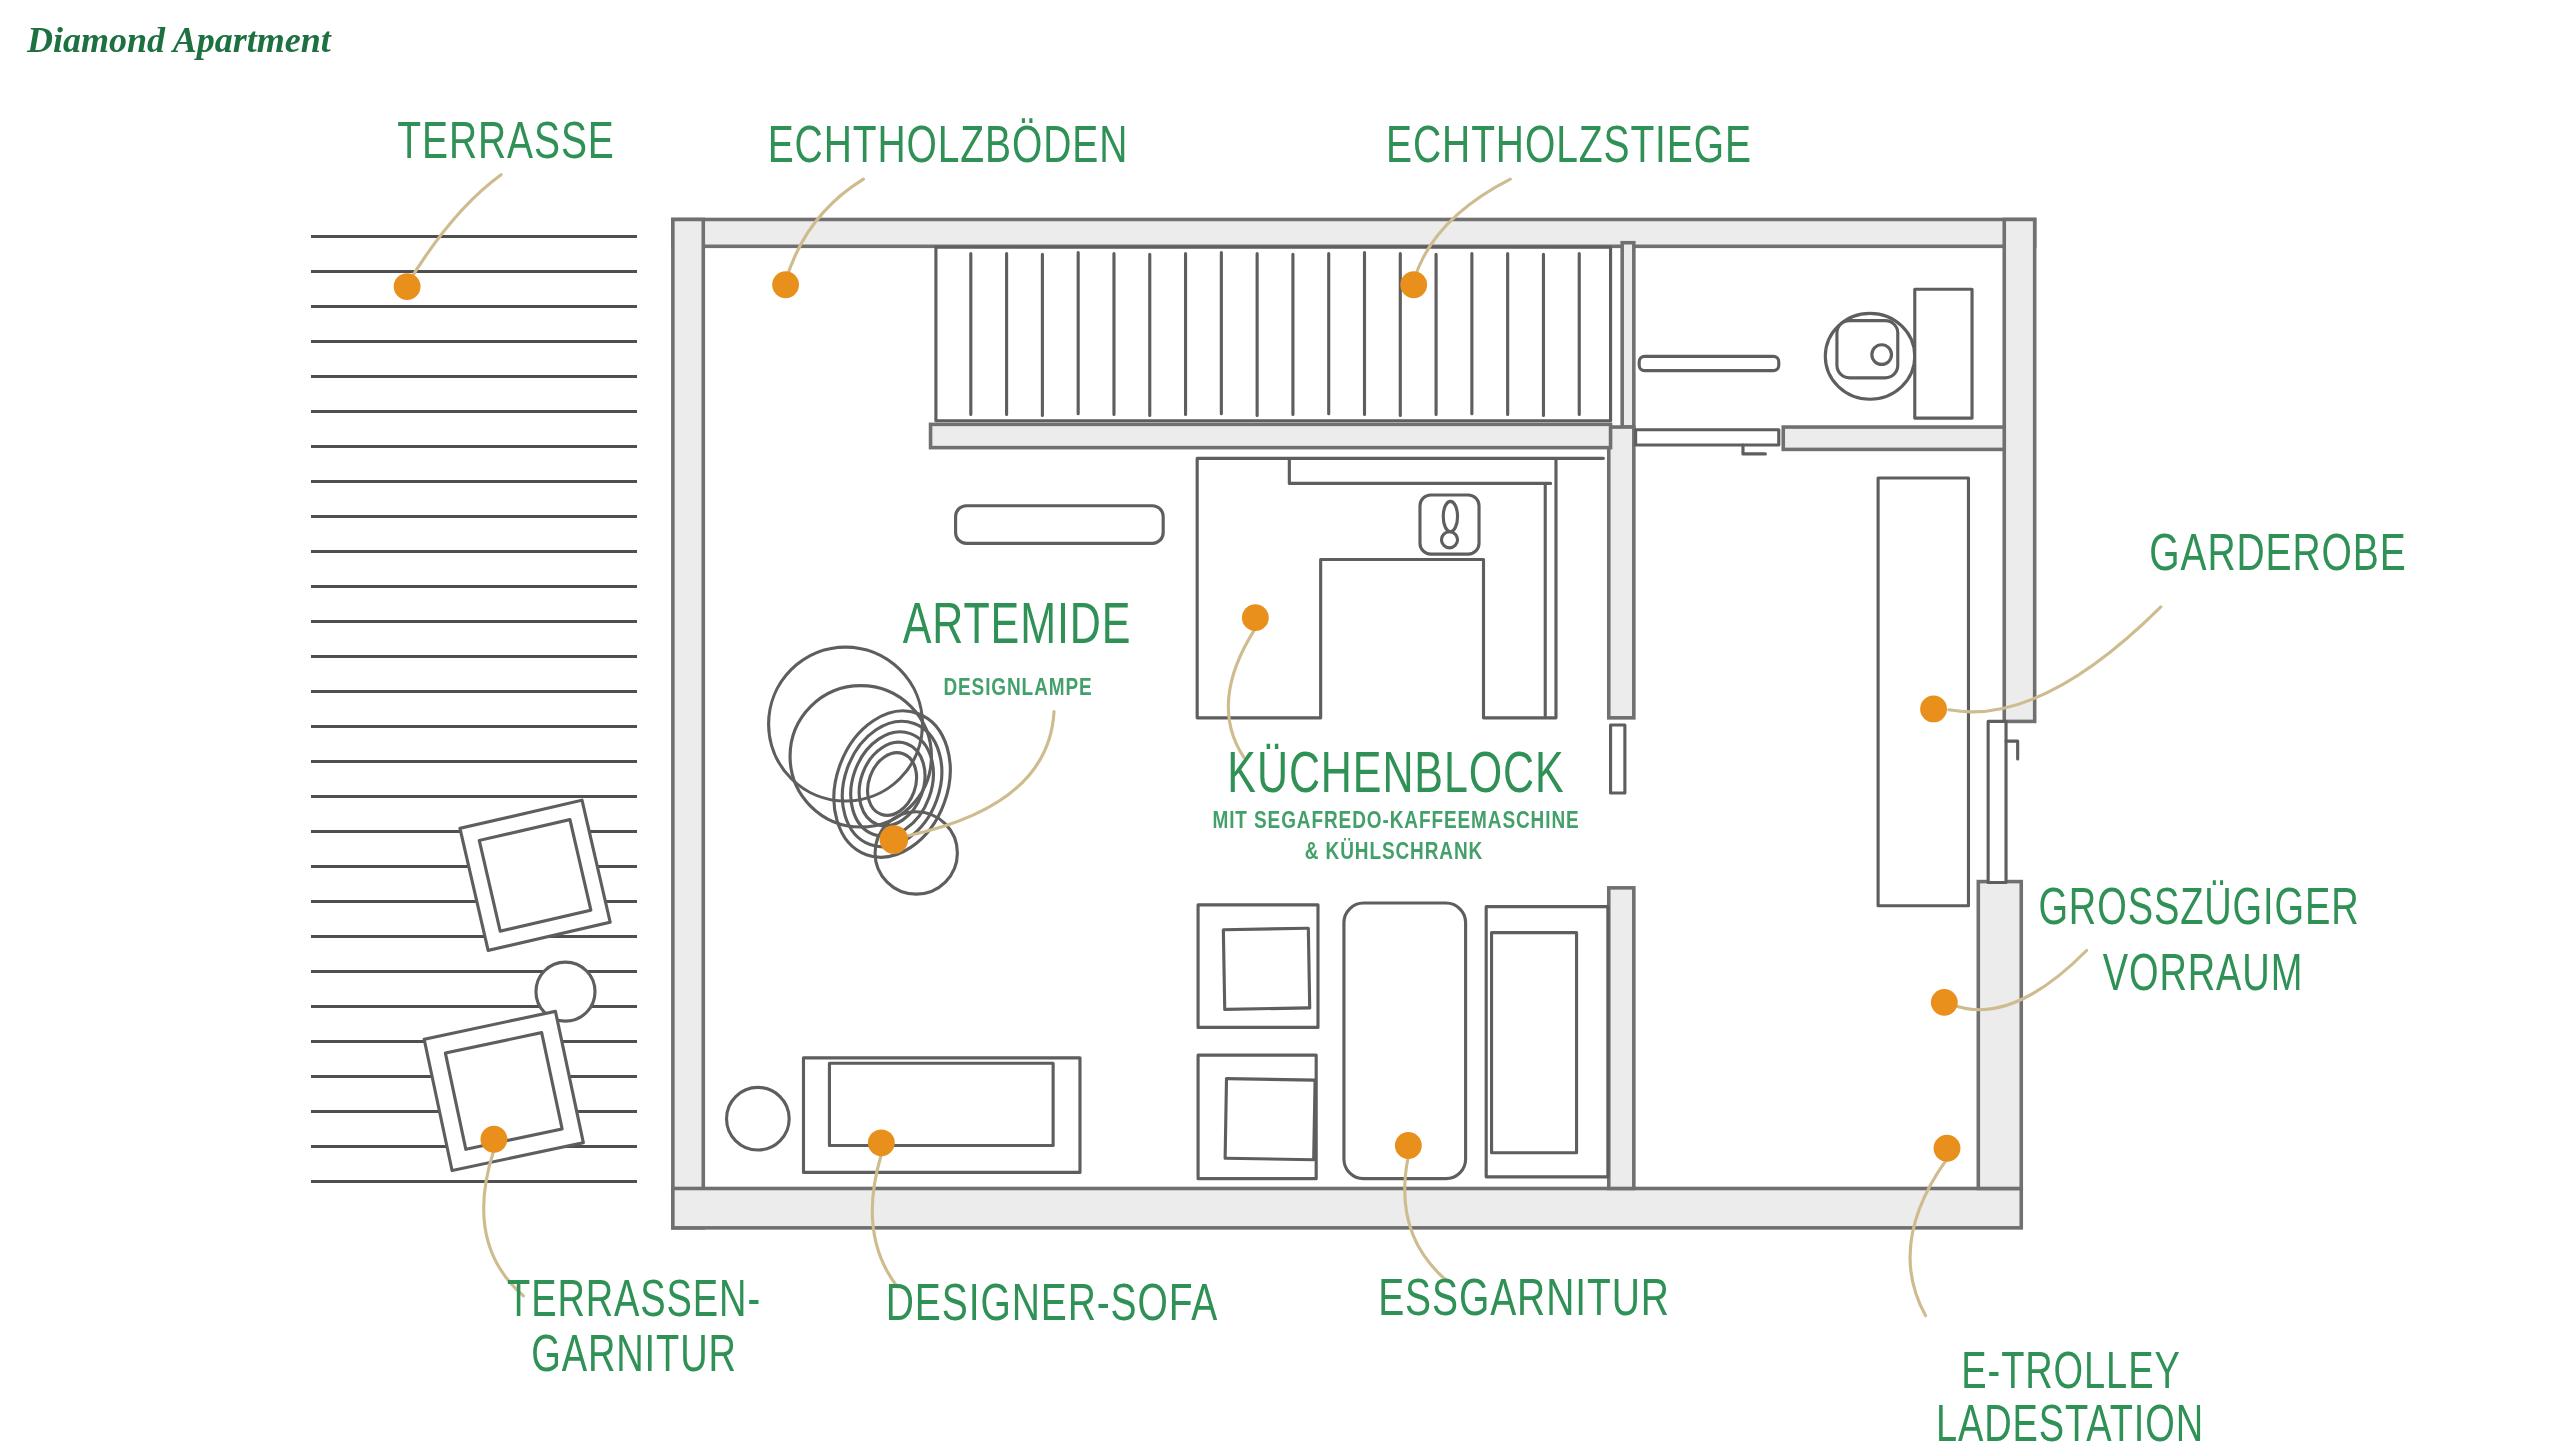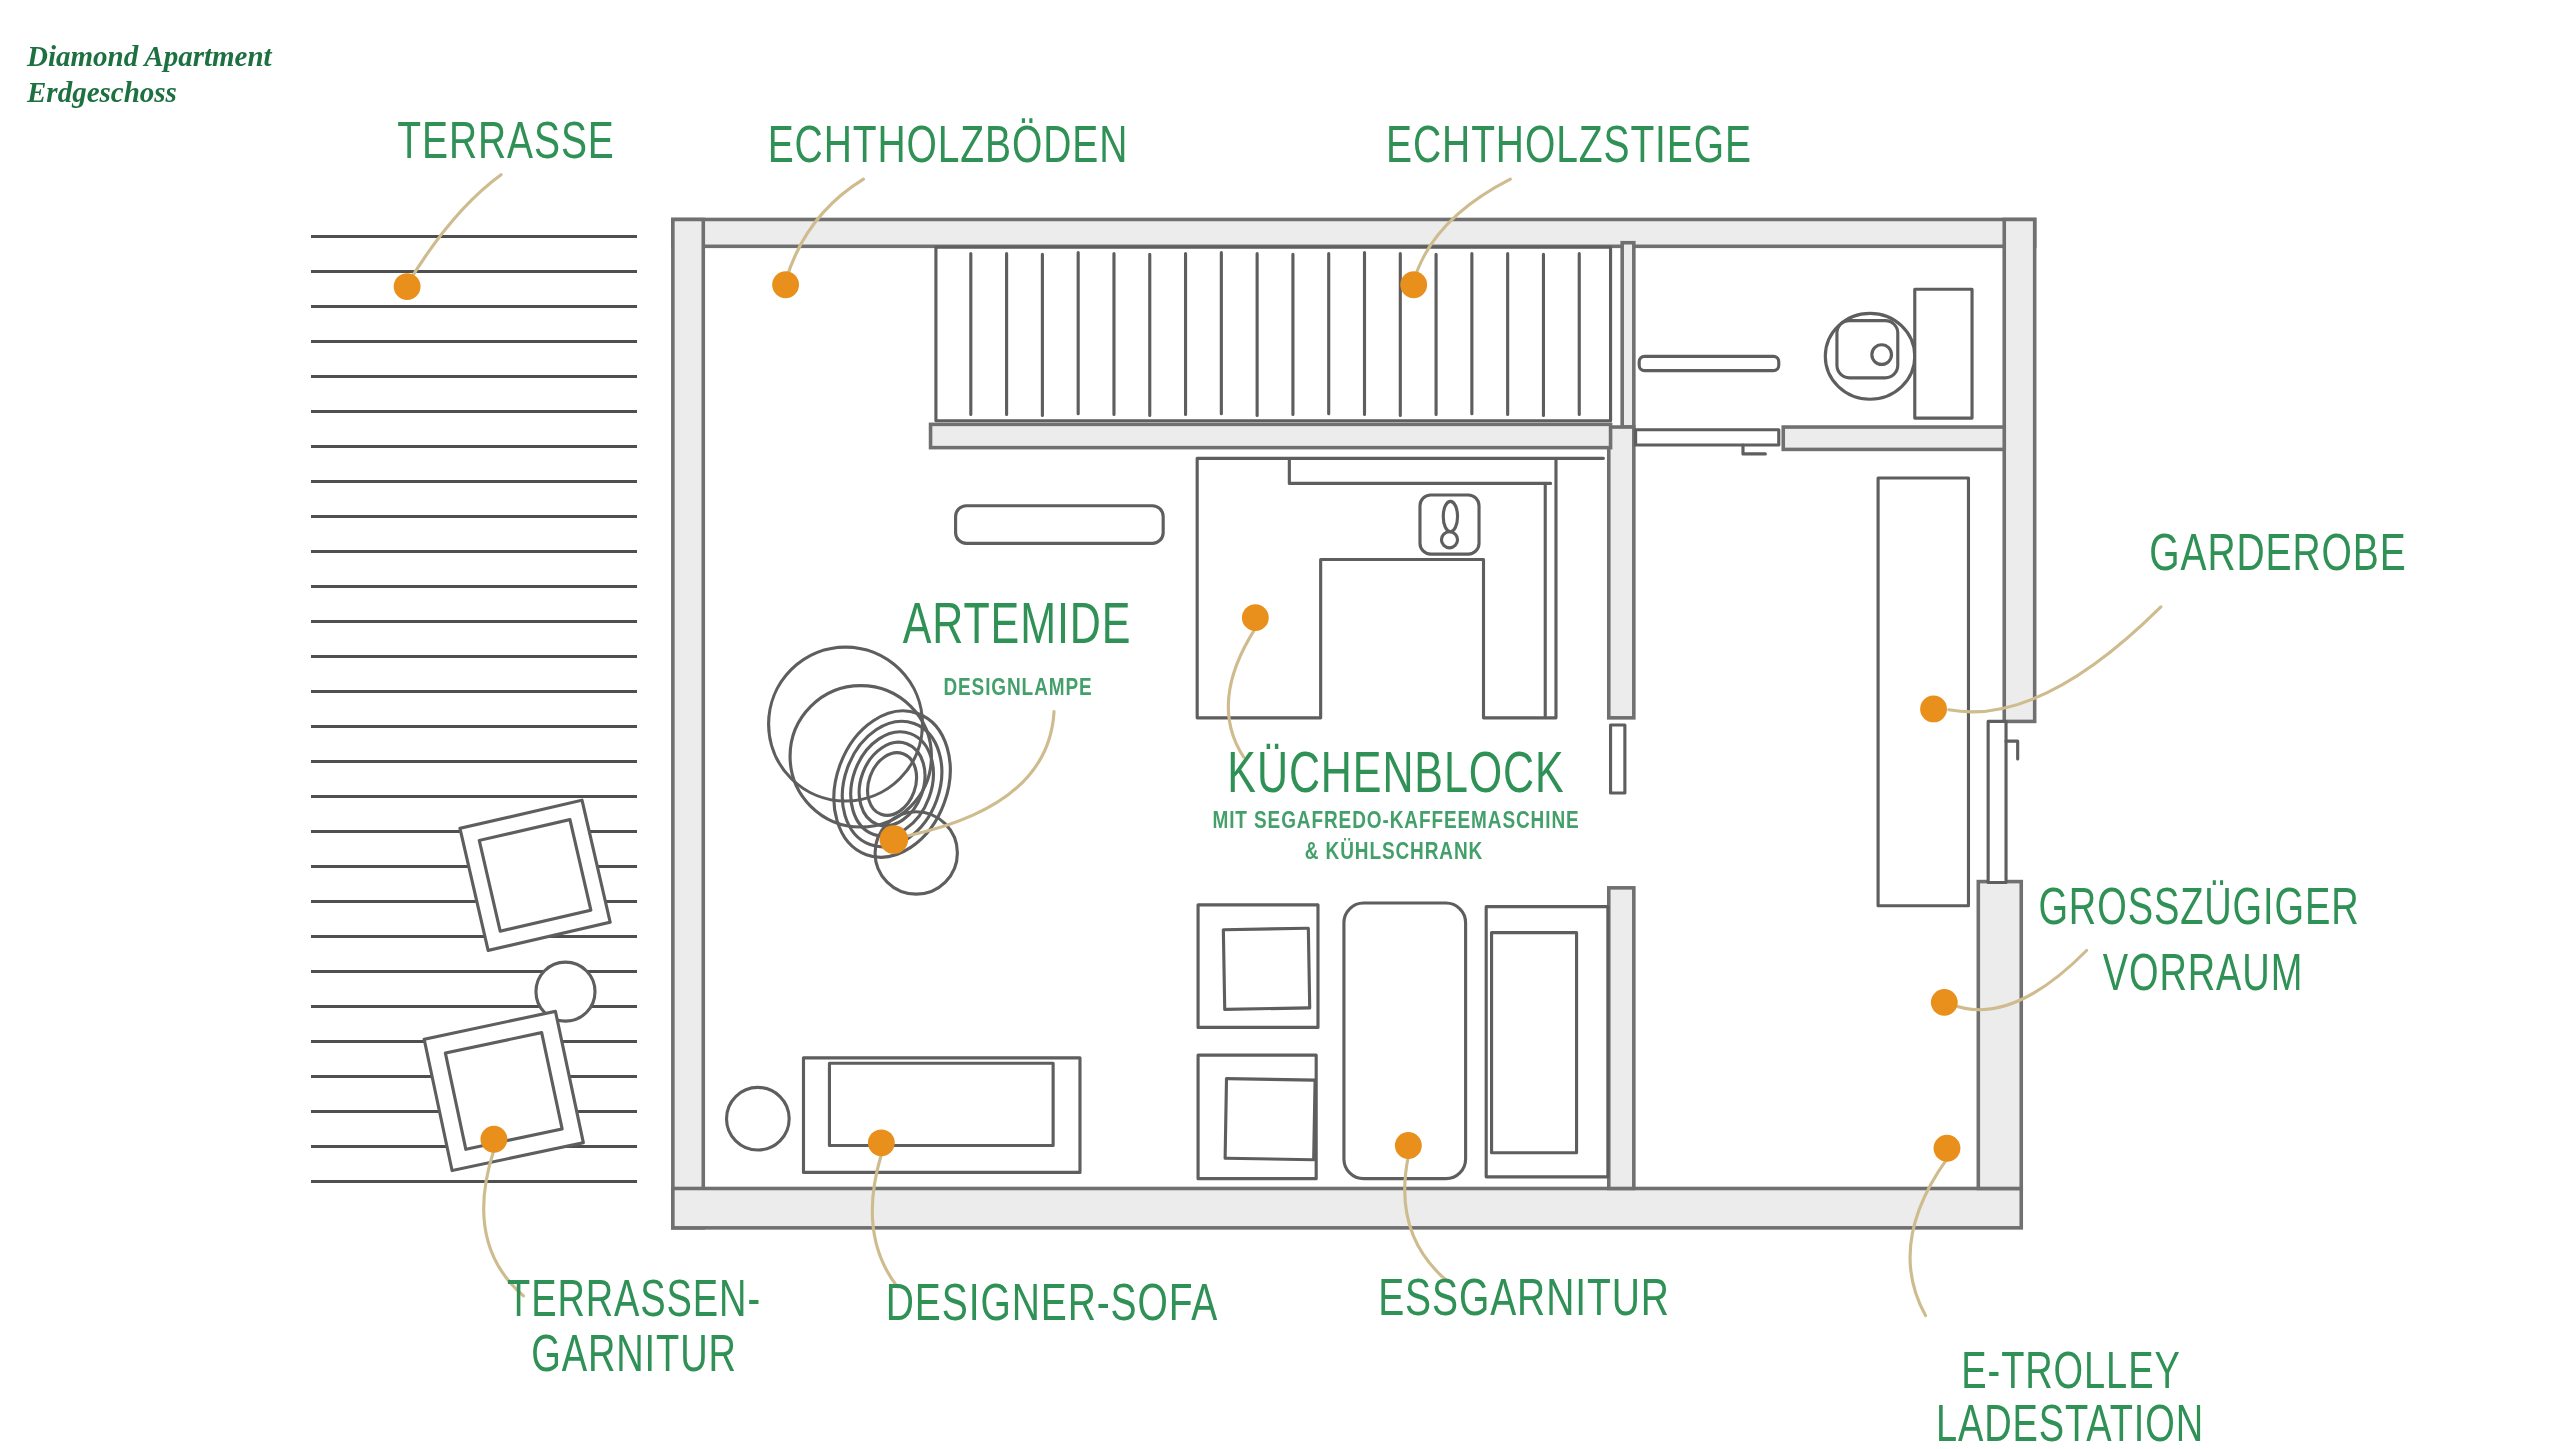--- a/index.html
+++ b/index.html
@@ -24,21 +24,21 @@
   }
   svg.plan{position:absolute;left:0;top:0;}
   .wall{fill:var(--wall-fill);stroke:var(--wall-stroke);stroke-width:4;}
   .furn{fill:#ffffff;stroke:var(--furn-stroke);stroke-width:3.5;stroke-linecap:round;stroke-linejoin:round;}
   .furn-open{fill:none;stroke:var(--furn-stroke);stroke-width:3.5;stroke-linecap:round;stroke-linejoin:round;}
   .leader{fill:none;stroke:var(--leader-tan);stroke-width:3.5;stroke-linecap:round;}
   .dot{fill:var(--dot-orange);stroke:none;}
   .title{
     position:absolute;left:27px;top:18px;color:var(--title-green);
     font-family:"Liberation Serif",serif;font-style:italic;font-weight:bold;
-    font-size:29px;line-height:1.25;margin-top:20px;
+    font-size:36px;line-height:1.25;
   }
   .lbl{
     position:absolute;color:var(--label-green);white-space:nowrap;
     font-size:39px;letter-spacing:0.9px;font-weight:400;
     transform:translate(-50%,-50%) scaleY(1.35);
   }
   .sublbl{
     position:absolute;color:var(--sub-green);white-space:nowrap;
     font-size:19px;letter-spacing:0.9px;font-weight:bold;
     transform:translate(-50%,-50%) scaleY(1.3);
@@ -177,21 +177,20 @@
       <path class="leader" d="M552,1285 Q518,1390 585,1448"></path>
       <circle class="dot" cx="552" cy="1273" r="15"></circle>
 
       <path class="leader" d="M2176,1295 Q2108,1390 2152,1470"></path>
       <circle class="dot" cx="2176" cy="1283" r="15"></circle>
     </g>
   </svg>
 
   <div class="title">
     <div>Diamond Apartment</div>
-    <div>Erdgeschoss</div>
   </div>
 
   <div class="lbl" style="left:506px;top:140px;">TERRASSE</div>
   <div class="lbl" style="left:948px;top:144px;">ECHTHOLZBÖDEN</div>
   <div class="lbl" style="left:1569px;top:144px;">ECHTHOLZSTIEGE</div>
   <div class="lbl" style="left:2278px;top:552px;">GARDEROBE</div>
 
   <div class="lbl" style="left:1017px;top:623px;font-size:43px;">ARTEMIDE</div>
   <div class="sublbl" style="left:1018px;top:687px;">DESIGNLAMPE</div>
 

